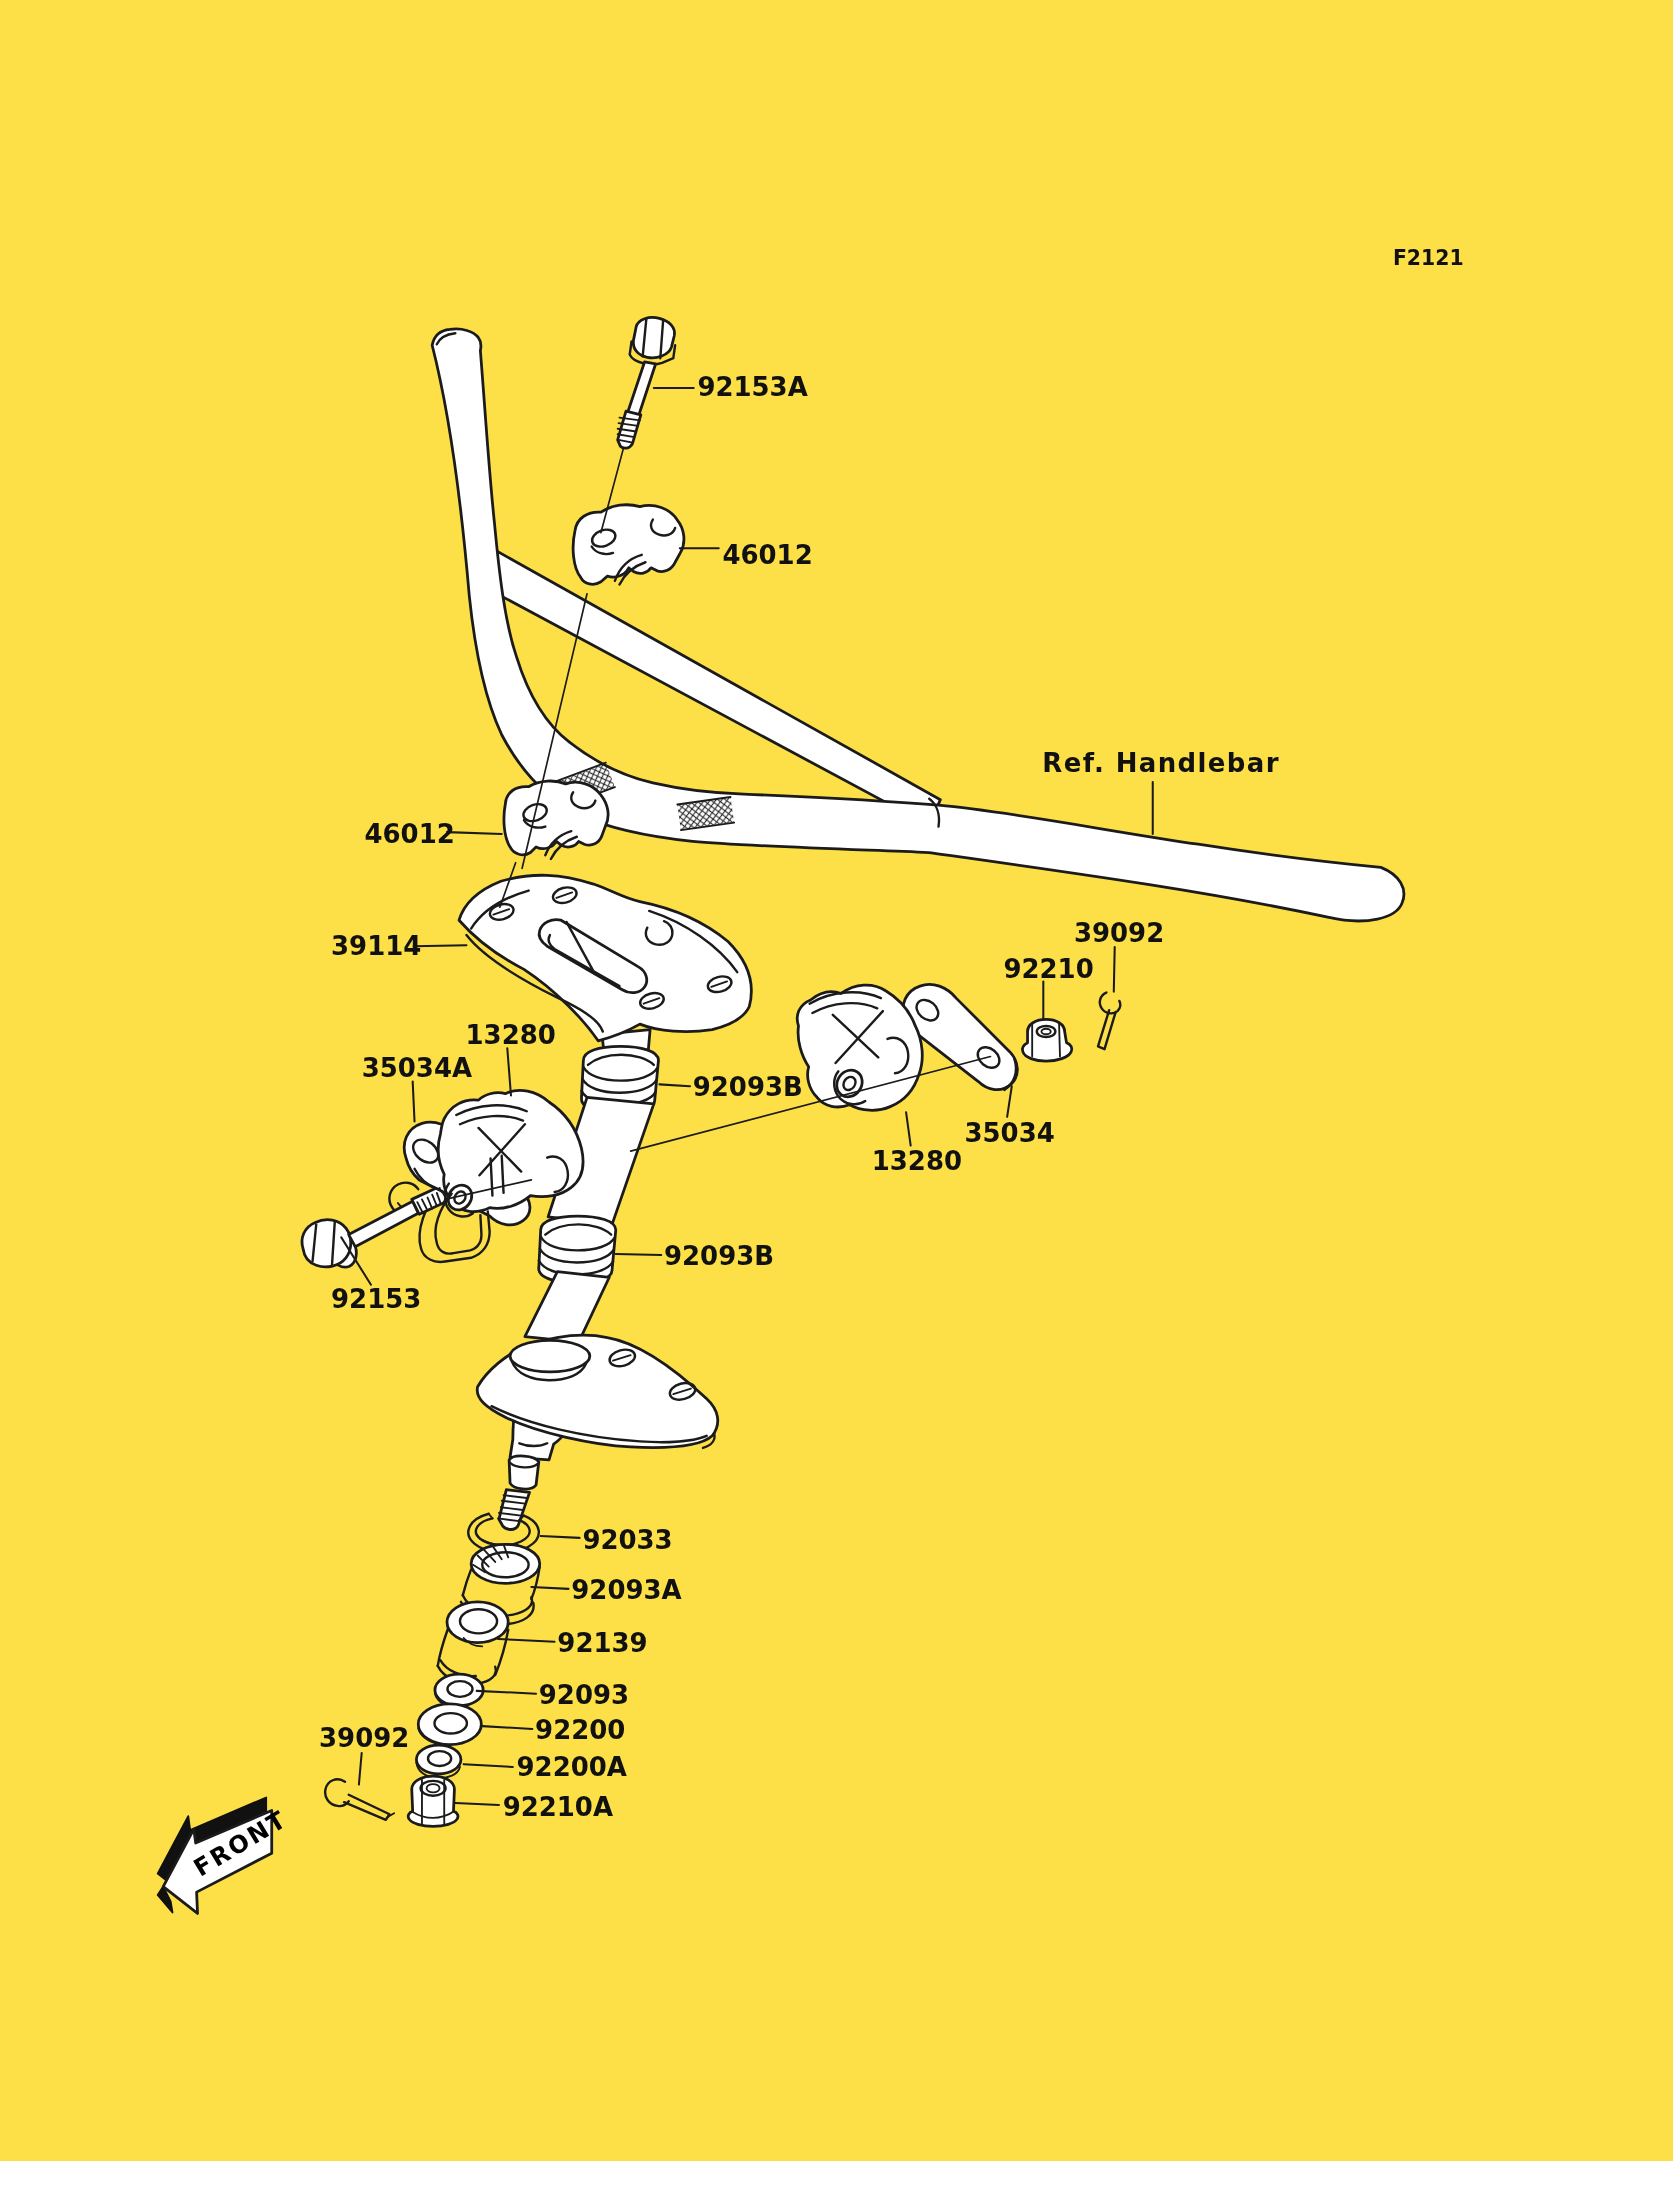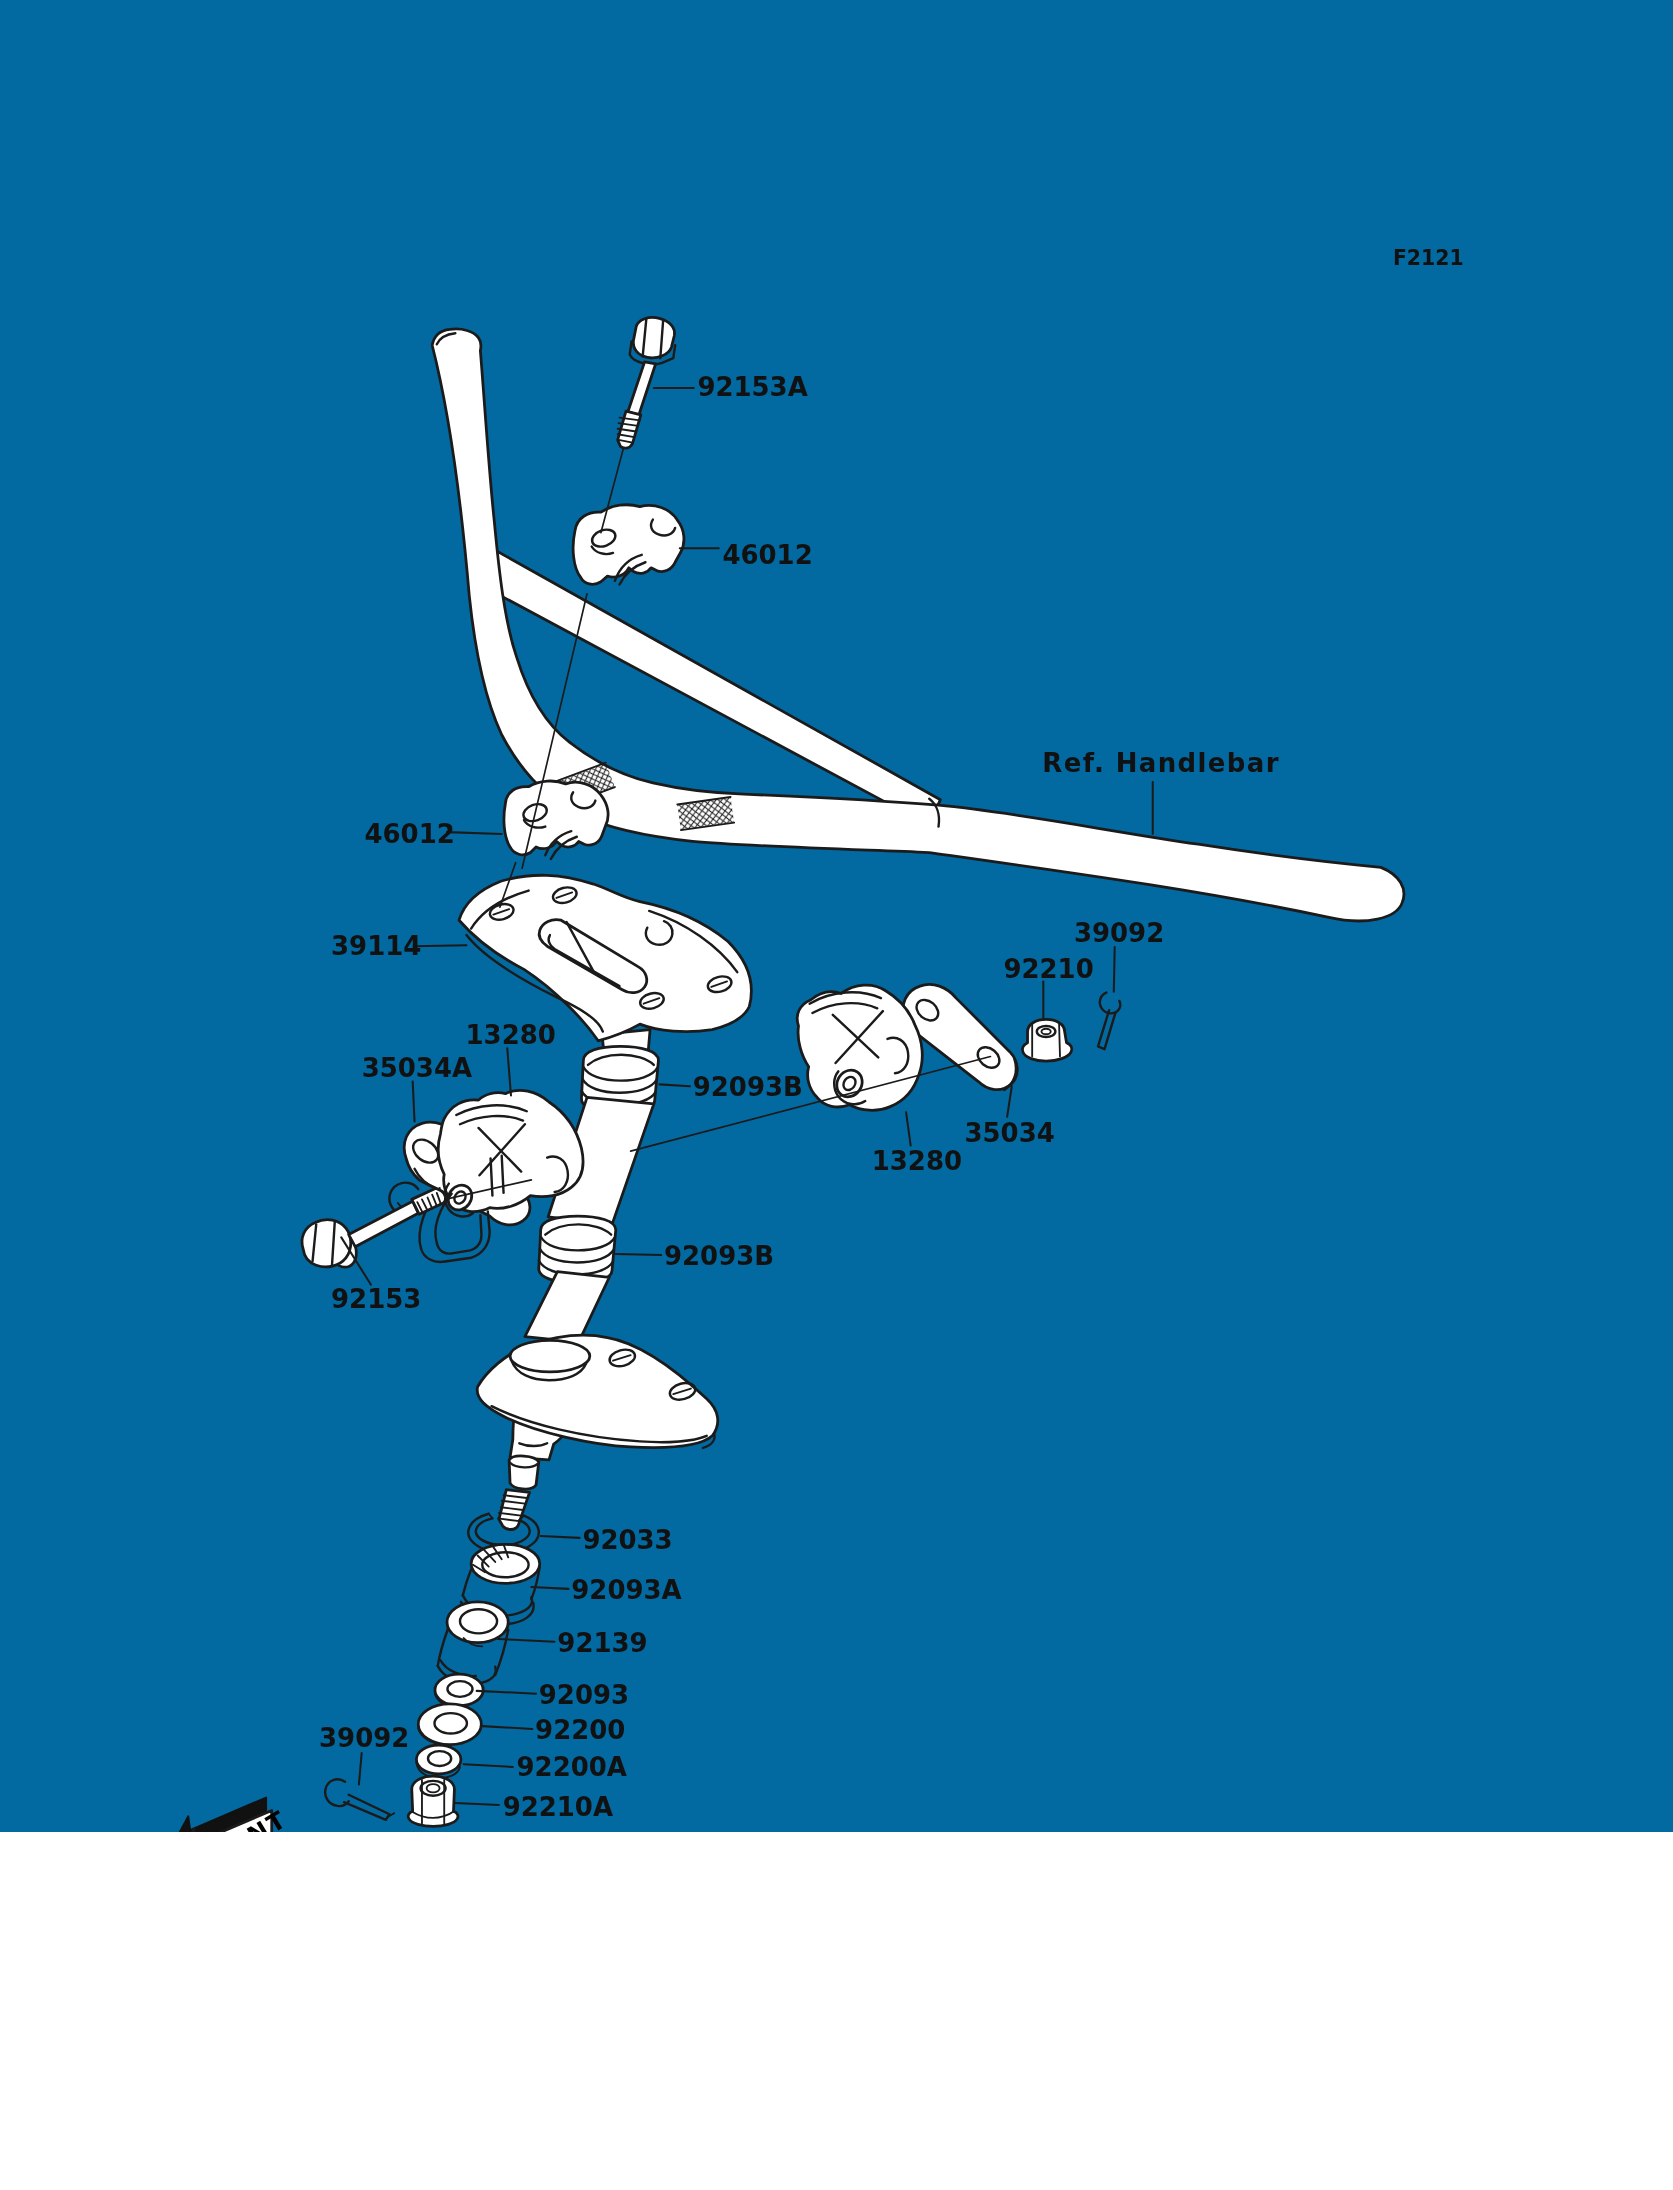--- a/index.html
+++ b/index.html
@@ -1,16 +1,16 @@
 <!DOCTYPE html>
 <html style="font-size:15px"><head>
 <meta charset="utf-8">
 <style>
   html,body{margin:0;padding:0;background:#ffffff;}
-  #page{position:relative;width:1673px;height:1832px;background:#0369a1;overflow:hidden;}
+  #page{position:relative;width:1673px;height:2161px;background:#fde047;overflow:hidden;}
   svg{display:block;}
   .part{fill:#ffffff;stroke:#1b1b1b;stroke-width:3;stroke-linejoin:round;stroke-linecap:round;}
   .det{fill:none;stroke:#1b1b1b;stroke-width:2.6;stroke-linecap:round;}
   .thin{fill:none;stroke:#1b1b1b;stroke-width:2;stroke-linecap:round;}
   .ldr{stroke:#1b1b1b;stroke-width:2.2;fill:none;stroke-linecap:round;}
   .axis{stroke:#1b1b1b;stroke-width:1.8;fill:none;stroke-linecap:round;}
   .lbl{font-family:"DejaVu Sans",sans-serif;font-weight:bold;font-size:28px;fill:#111;}
   .lbl-ref{letter-spacing:1.5px;}
   .lbl-code{font-family:"DejaVu Sans",sans-serif;font-weight:bold;font-size:22px;fill:#111;}
   .front-text{font-family:"DejaVu Sans",sans-serif;font-weight:bold;font-size:26px;letter-spacing:2.5px;fill:#000;}

